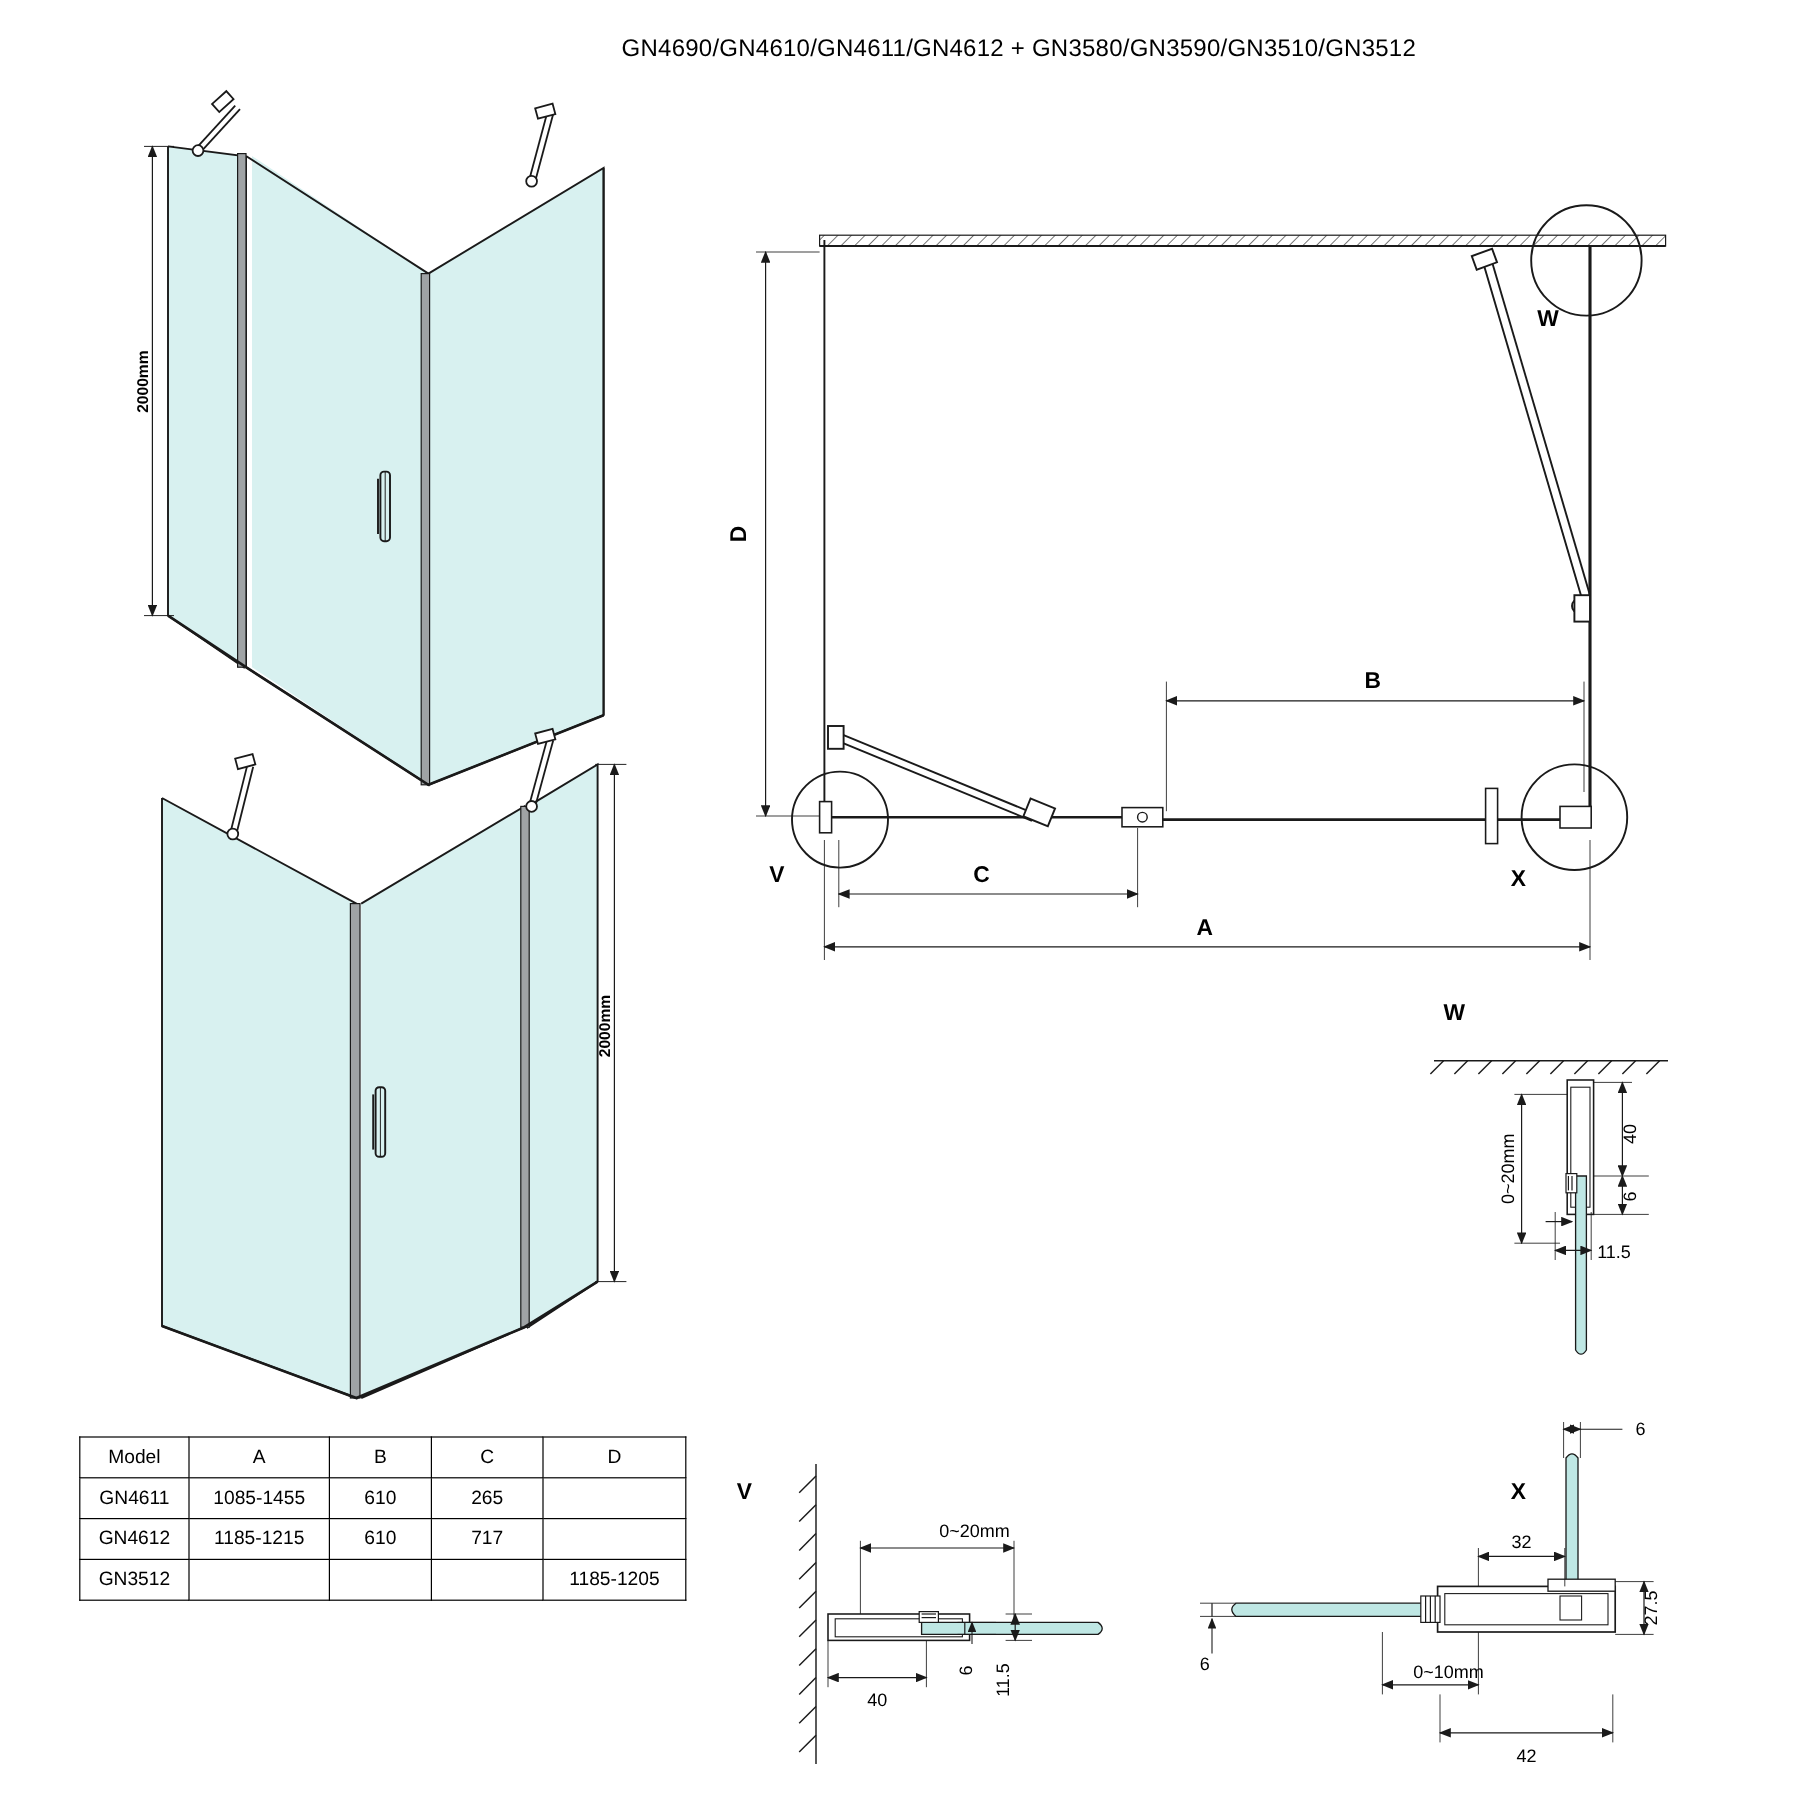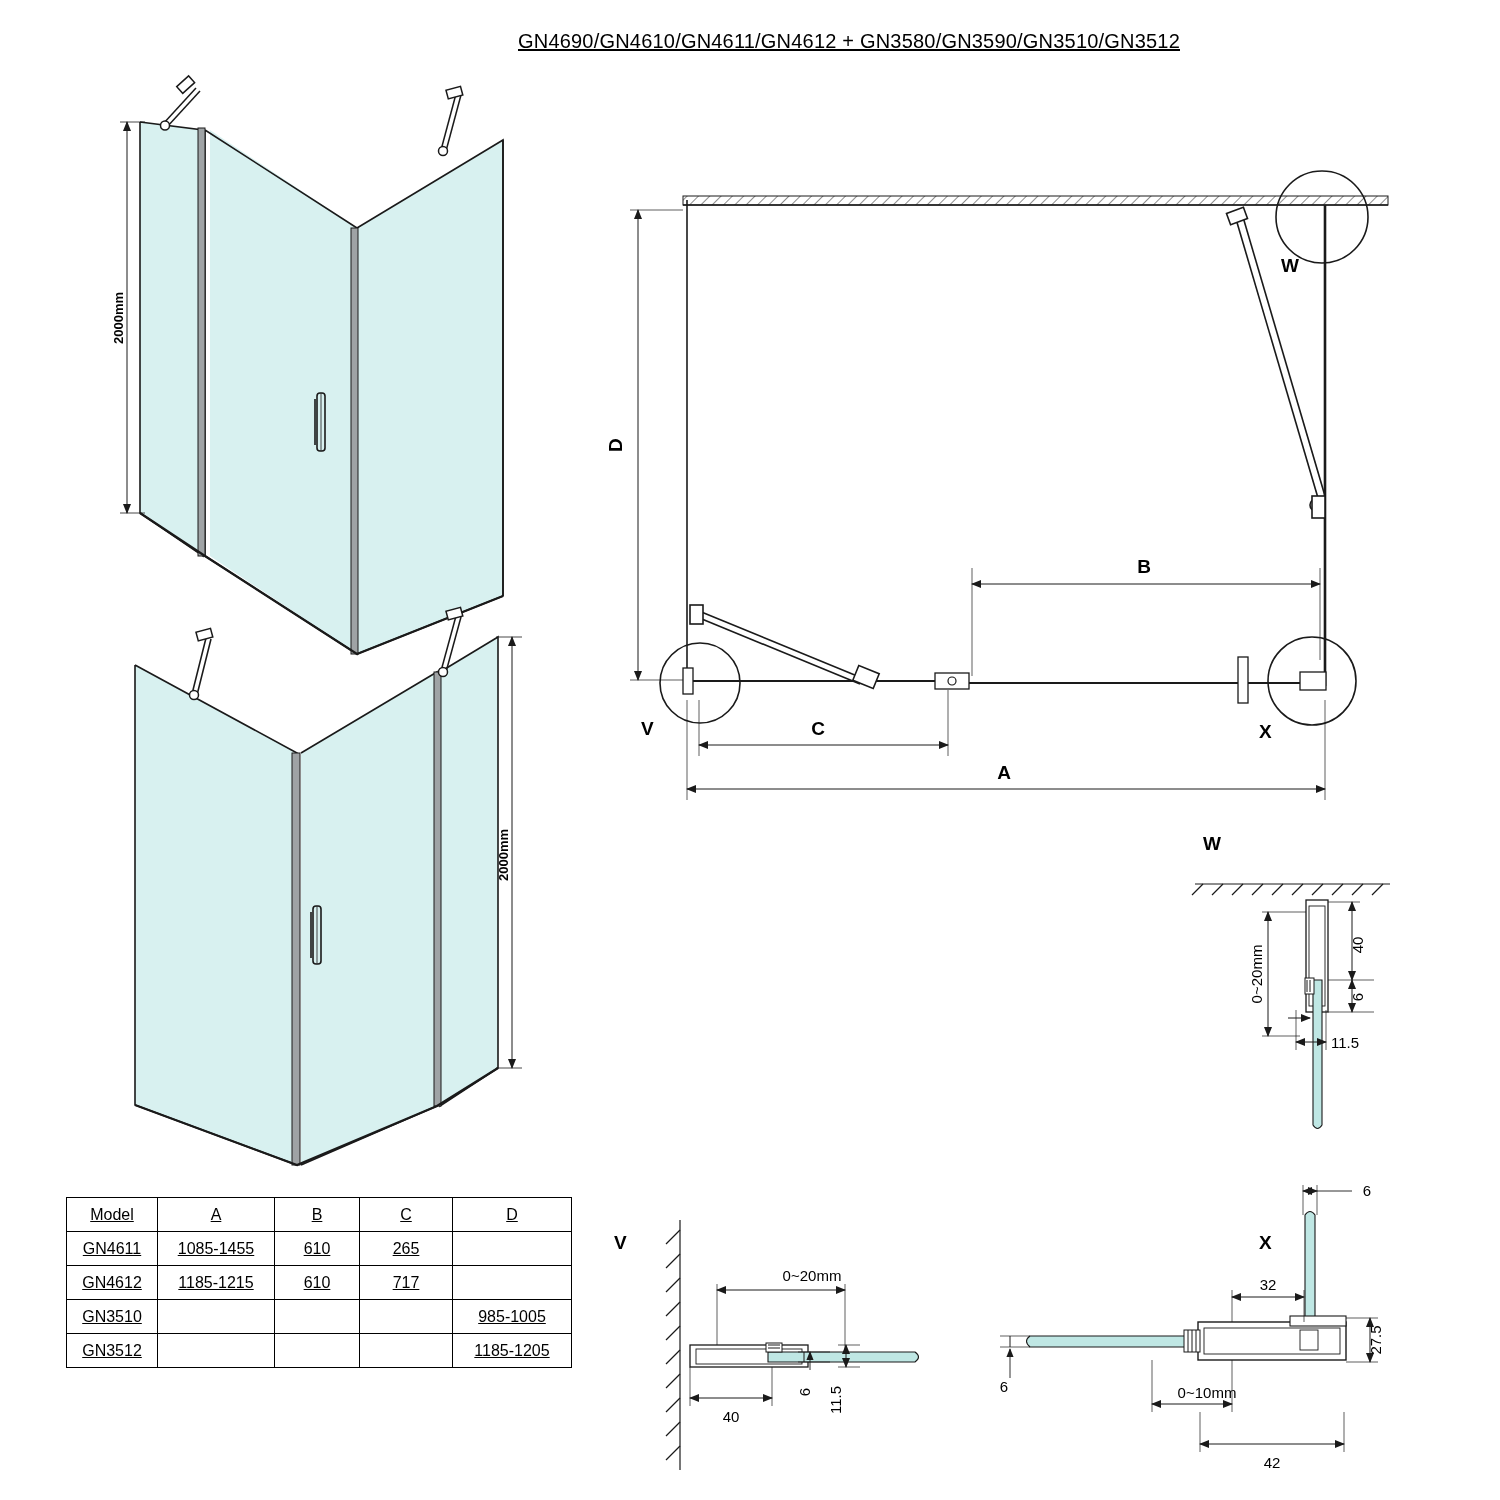--- a/index.html
+++ b/index.html
@@ -4,21 +4,21 @@
 <style>
   html,body{margin:0;padding:0;}
   body{
     width:1500px;height:1500px;
     background:#ffffff;
     font-family:"Liberation Sans", sans-serif;
     color:#000;
     position:relative;
     overflow:hidden;
   }
-  .abs{position:absolute;text-decoration:underline;}
+  .abs{position:absolute;}
   #title{
     left:518px;top:30px;
     font-size:20px;
     letter-spacing:0.2px;
     white-space:nowrap;
   }
   svg{display:block;}
   #drawing{position:absolute;left:0;top:0;width:1500px;height:1500px;}
   .lbl{font-family:"Liberation Sans", sans-serif;}
 
@@ -27,21 +27,20 @@
     position:absolute;left:66px;top:1197px;
     border-collapse:collapse;
     font-size:16px;
   }
   #spec-table th,#spec-table td{
     border:1px solid #000;
     height:33px;
     text-align:center;
     font-weight:normal;
     padding:0 4px;
-    text-decoration:underline;
   }
   #spec-table th:nth-child(1),#spec-table td:nth-child(1){width:82px;}
   #spec-table th:nth-child(2),#spec-table td:nth-child(2){width:108px;}
   #spec-table th:nth-child(3),#spec-table td:nth-child(3){width:76px;}
   #spec-table th:nth-child(4),#spec-table td:nth-child(4){width:84px;}
   #spec-table th:nth-child(5),#spec-table td:nth-child(5){width:110px;}
 </style>
 </head>
 <body>
 
@@ -418,27 +417,20 @@
       <td></td>
     </tr>
     <tr>
       <td>GN4612</td>
       <td>1185-1215</td>
       <td>610</td>
       <td>717</td>
       <td></td>
     </tr>
     <tr>
-      <td>GN3510</td>
-      <td></td>
-      <td></td>
-      <td></td>
-      <td>985-1005</td>
-    </tr>
-    <tr>
       <td>GN3512</td>
       <td></td>
       <td></td>
       <td></td>
       <td>1185-1205</td>
     </tr>
   </tbody>
 </table>
 
 </body></html>

